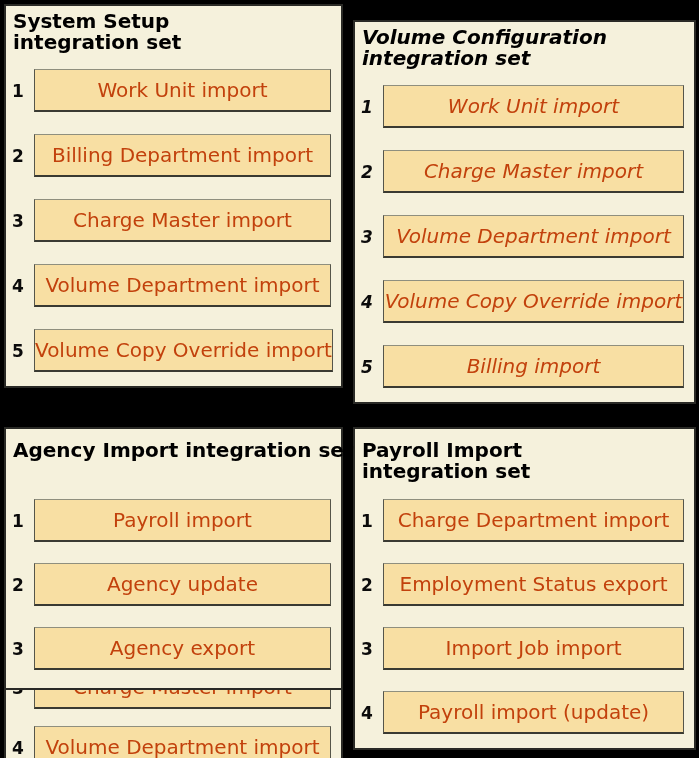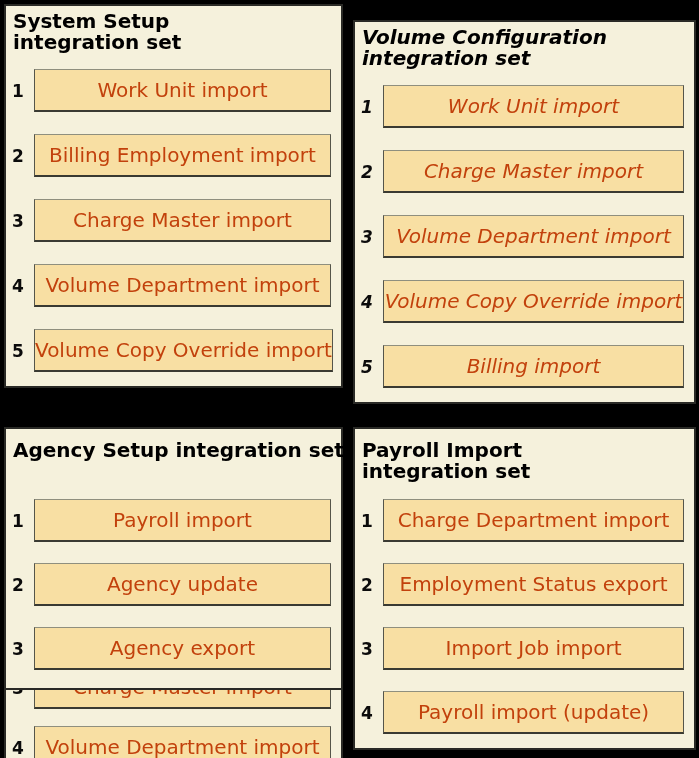--- a/index.html
+++ b/index.html
@@ -102,21 +102,21 @@
     <div class="rows">
       <div class="row">
         <span class="num">1</span>
         <div class="box">
             <span>Work Unit import</span>
           </div>
       </div>
       <div class="row">
         <span class="num">2</span>
         <div class="box">
-            <span>Billing Employment import</span>
+            <span>Billing Department import</span>
           </div>
       </div>
       <div class="row">
         <span class="num">3</span>
         <div class="box">
             <span>Charge Master import</span>
           </div>
       </div>
       <div class="row">
         <span class="num">4</span>
@@ -182,21 +182,21 @@
     <div class="row abs r2">
       <span class="num">4</span>
       <div class="box">
           <span>Volume Department import</span>
         </div>
     </div>
   </div>
 
   <div class="panel bottom" id="p-agency">
     <div class="title">
-      <div>Agency Setup integration set</div>
+      <div>Agency Import integration set</div>
     </div>
     <div class="rows">
       <div class="row">
         <span class="num">1</span>
         <div class="box">
             <span>Payroll import</span>
           </div>
       </div>
       <div class="row">
         <span class="num">2</span>

